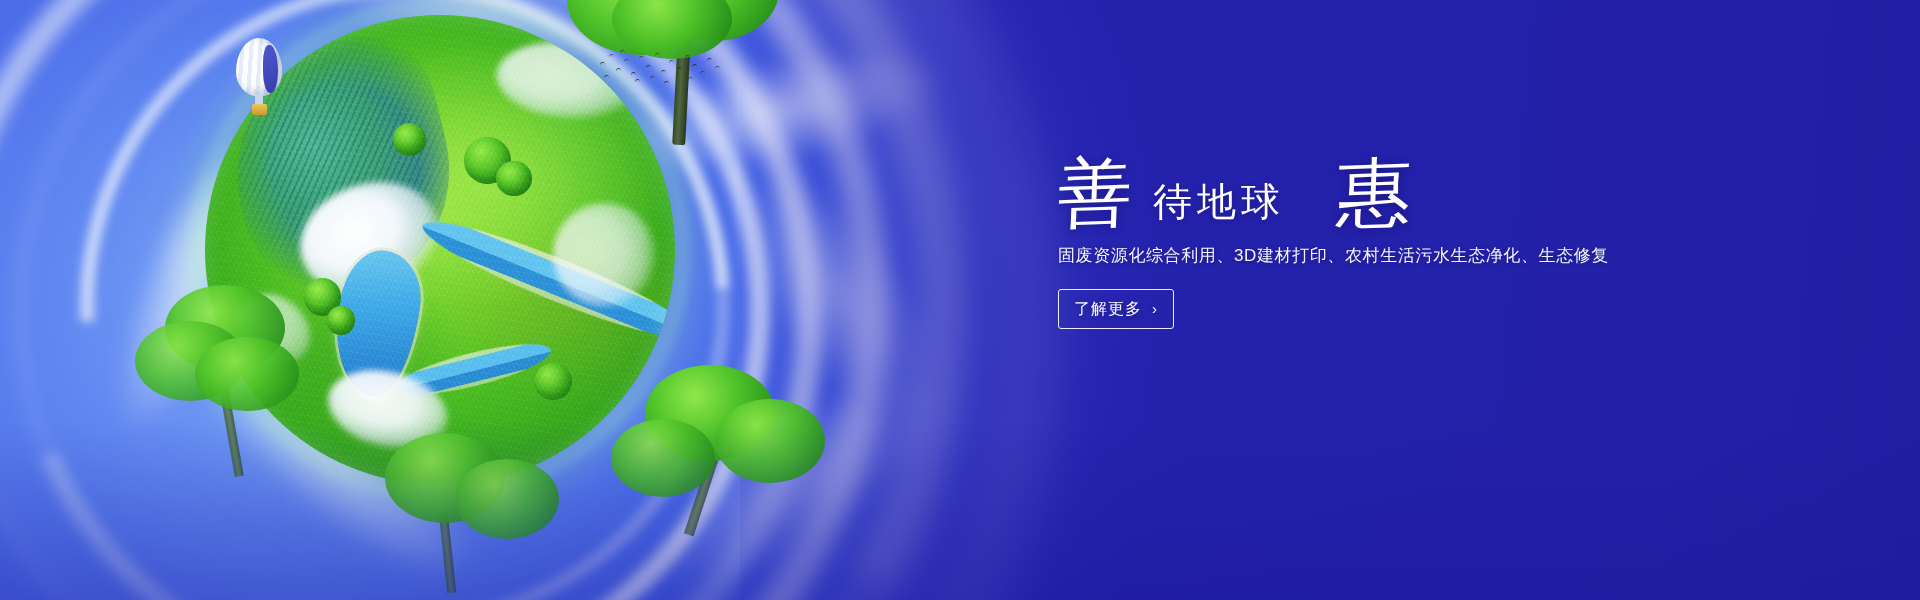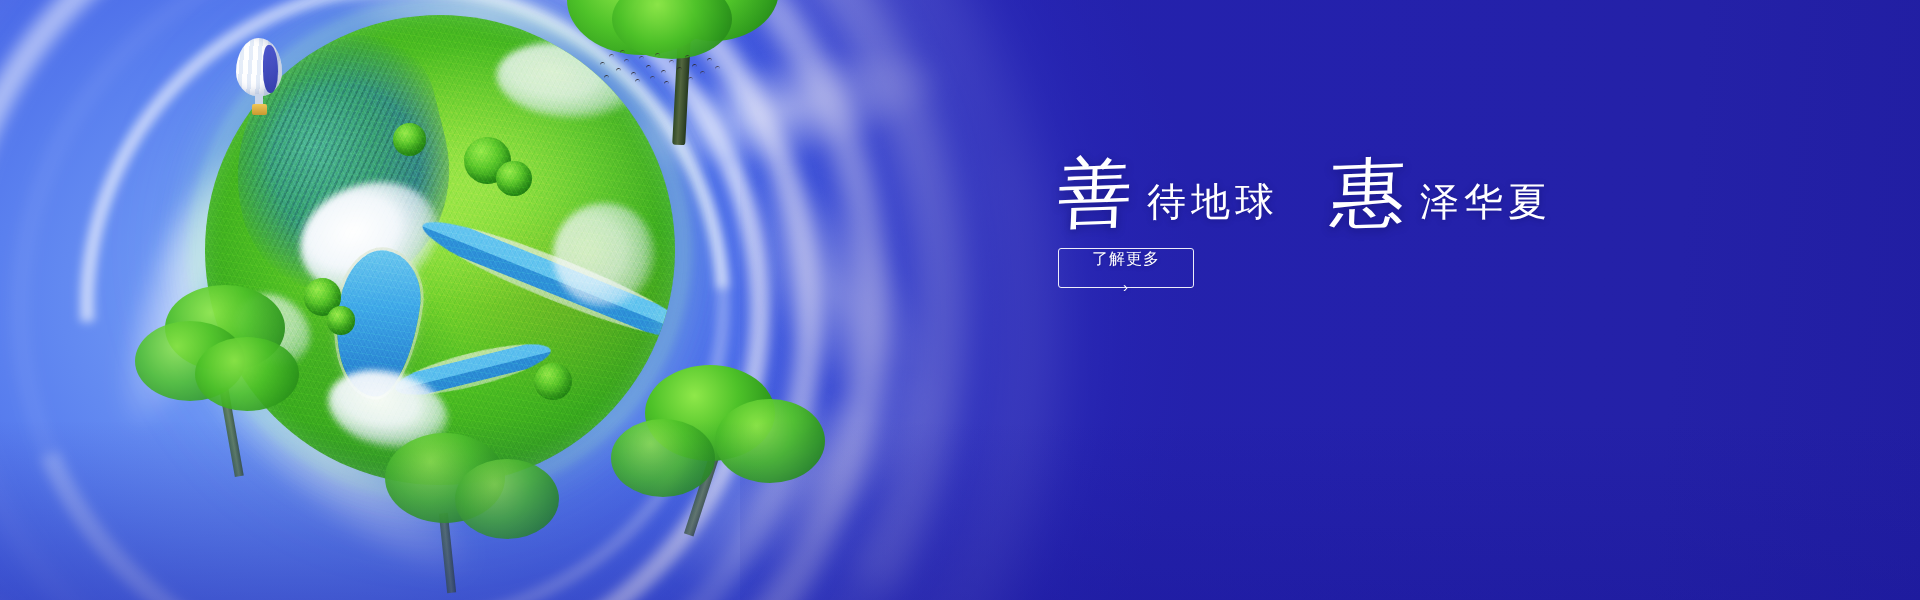--- a/index.html
+++ b/index.html
@@ -277,21 +277,21 @@
     letter-spacing:0;
     transform:skewX(-4deg) rotate(-2deg);
     display:inline-block;
     text-shadow:0 2px 10px rgba(8,8,60,.4);
   }
   .hl-small {
     font-family:"DejaVu Serif", serif;
     font-size:39px;
     line-height:1;
     letter-spacing:5px;
-    margin-left:15px;
+    margin-left:21px;
     padding-bottom:5px;
   }
   .hl-gap { width:52px; display:inline-block; }
 
   .subtitle {
     margin-top:22px;
     font-size:25px;
     letter-spacing:7px;
     font-weight:400;
     white-space:nowrap;
@@ -300,32 +300,31 @@
   .desc {
     margin-top:18px;
     font-size:17px;
     letter-spacing:.6px;
     white-space:nowrap;
     color:#f3f5ff;
     text-shadow:0 1px 4px rgba(10,10,70,.4);
   }
   .cta {
     margin-top:22px;
-    display:inline-flex; align-items:center; 
+    display:inline-flex; align-items:center; justify-content:center;
     gap:10px;
-    width:136px; height:40px;
+    width:116px; height:40px;
     border:1px solid rgba(255,255,255,.92);
     border-radius:3px;
     background:transparent;
     color:#ffffff;
     font-size:16px;
     letter-spacing:1px;
     cursor:pointer;
     text-shadow:0 1px 4px rgba(10,10,70,.35);
-    flex-direction:column;
   }
   .cta .chev {
     font-size:15px;
     line-height:1;
     transform:translateY(-1px);
   }
 </style>
 </head>
 <body>
 
@@ -434,24 +433,24 @@
 
   <div class="bg-vignette-bottom"></div>
 
   <div class="content">
 
     <div class="headline">
       <span class="hl-big">善</span>
       <span class="hl-small">待地球</span>
       <span class="hl-gap"></span>
       <span class="hl-big">惠</span>
-      <span class="hl-small">泽华夏</span>
-    </div>
-
-
+    </div>
+
+
+    <div class="desc">固废资源化综合利用、3D建材打印、农村生活污水生态净化、生态修复</div>
 
     <button class="cta">
       <span>了解更多</span>
       <span class="chev">›</span>
     </button>
 
   </div>
 
 </div>
 

